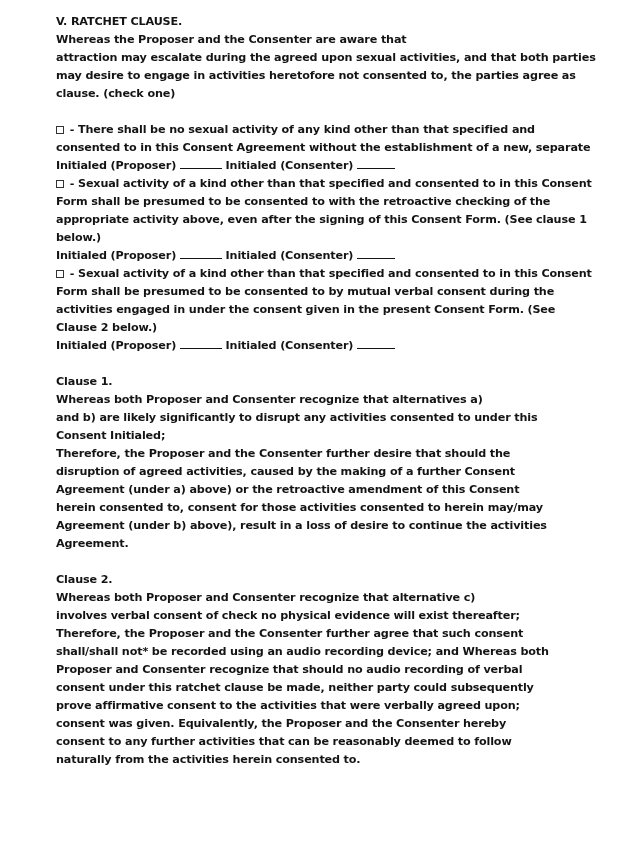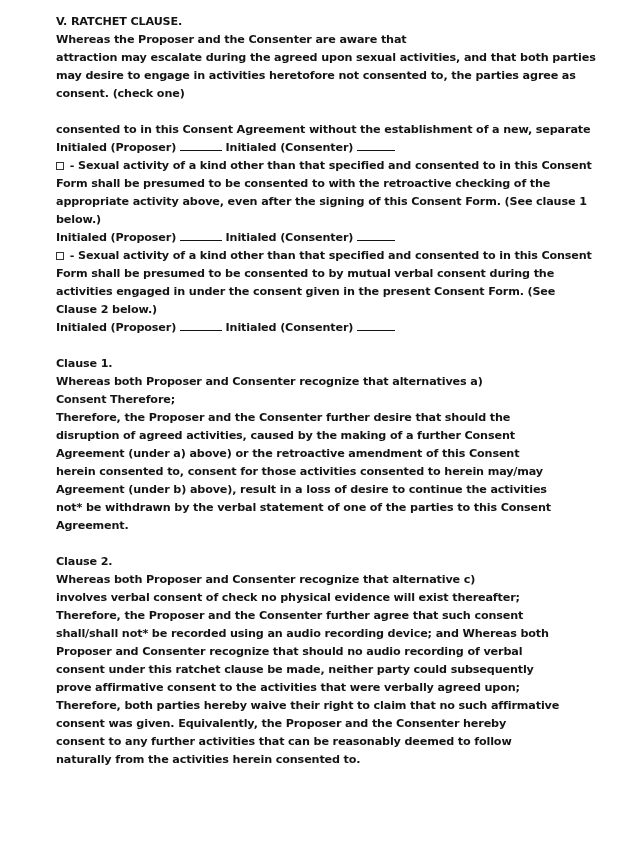--- a/index.html
+++ b/index.html
@@ -54,24 +54,27 @@
   </style>
 </head>
 <body>
 
 <div class="page">
 
   <span class="line">V. RATCHET CLAUSE.</span>
   <span class="line">Whereas the Proposer and the Consenter are aware that</span>
   <span class="line">attraction may escalate during the agreed upon sexual activities, and that both parties</span>
   <span class="line">may desire to engage in activities heretofore not consented to, the parties agree as</span>
-  <span class="line">consent. (check one)</span>
+  <span class="line">clause. (check one)</span>
   <span class="gap"></span>
 
   <div>
+    <span class="line">
+      <span class="checkbox"></span><span> - There shall be no sexual activity of any kind other than that specified and</span>
+    </span>
     <span class="line">consented to in this Consent Agreement without the establishment of a new, separate</span>
     <span class="line">
       <span>Initialed (Proposer)</span>
       <span class="blank b1"></span>
       <span>Initialed (Consenter)</span>
       <span class="blank b2"></span>
     </span>
   </div>
 
   <div>
@@ -102,40 +105,39 @@
       <span>Initialed (Consenter)</span>
       <span class="blank b2"></span>
     </span>
   </div>
 
   <span class="gap"></span>
 
   <div>
     <span class="line">Clause 1.</span>
     <span class="line">Whereas both Proposer and Consenter recognize that alternatives a)</span>
-    <span class="line">Consent Therefore;</span>
+    <span class="line">and b) are likely significantly to disrupt any activities consented to under this</span>
+    <span class="line">Consent Initialed;</span>
     <span class="line">Therefore, the Proposer and the Consenter further desire that should the</span>
     <span class="line">disruption of agreed activities, caused by the making of a further Consent</span>
     <span class="line">Agreement (under a) above) or the retroactive amendment of this Consent</span>
     <span class="line">herein consented to, consent for those activities consented to herein may/may</span>
     <span class="line">Agreement (under b) above), result in a loss of desire to continue the activities</span>
-    <span class="line">not* be withdrawn by the verbal statement of one of the parties to this Consent</span>
     <span class="line">Agreement.</span>
   </div>
 
   <span class="gap"></span>
 
   <div>
     <span class="line">Clause 2.</span>
     <span class="line">Whereas both Proposer and Consenter recognize that alternative c)</span>
     <span class="line">involves verbal consent of check no physical evidence will exist thereafter;</span>
     <span class="line">Therefore, the Proposer and the Consenter further agree that such consent</span>
     <span class="line">shall/shall not* be recorded using an audio recording device; and Whereas both</span>
     <span class="line">Proposer and Consenter recognize that should no audio recording of verbal</span>
     <span class="line">consent under this ratchet clause be made, neither party could subsequently</span>
     <span class="line">prove affirmative consent to the activities that were verbally agreed upon;</span>
-    <span class="line">Therefore, both parties hereby waive their right to claim that no such affirmative</span>
     <span class="line">consent was given. Equivalently, the Proposer and the Consenter hereby</span>
     <span class="line">consent to any further activities that can be reasonably deemed to follow</span>
     <span class="line">naturally from the activities herein consented to.</span>
   </div>
 
 </div>
 
 </body></html>

